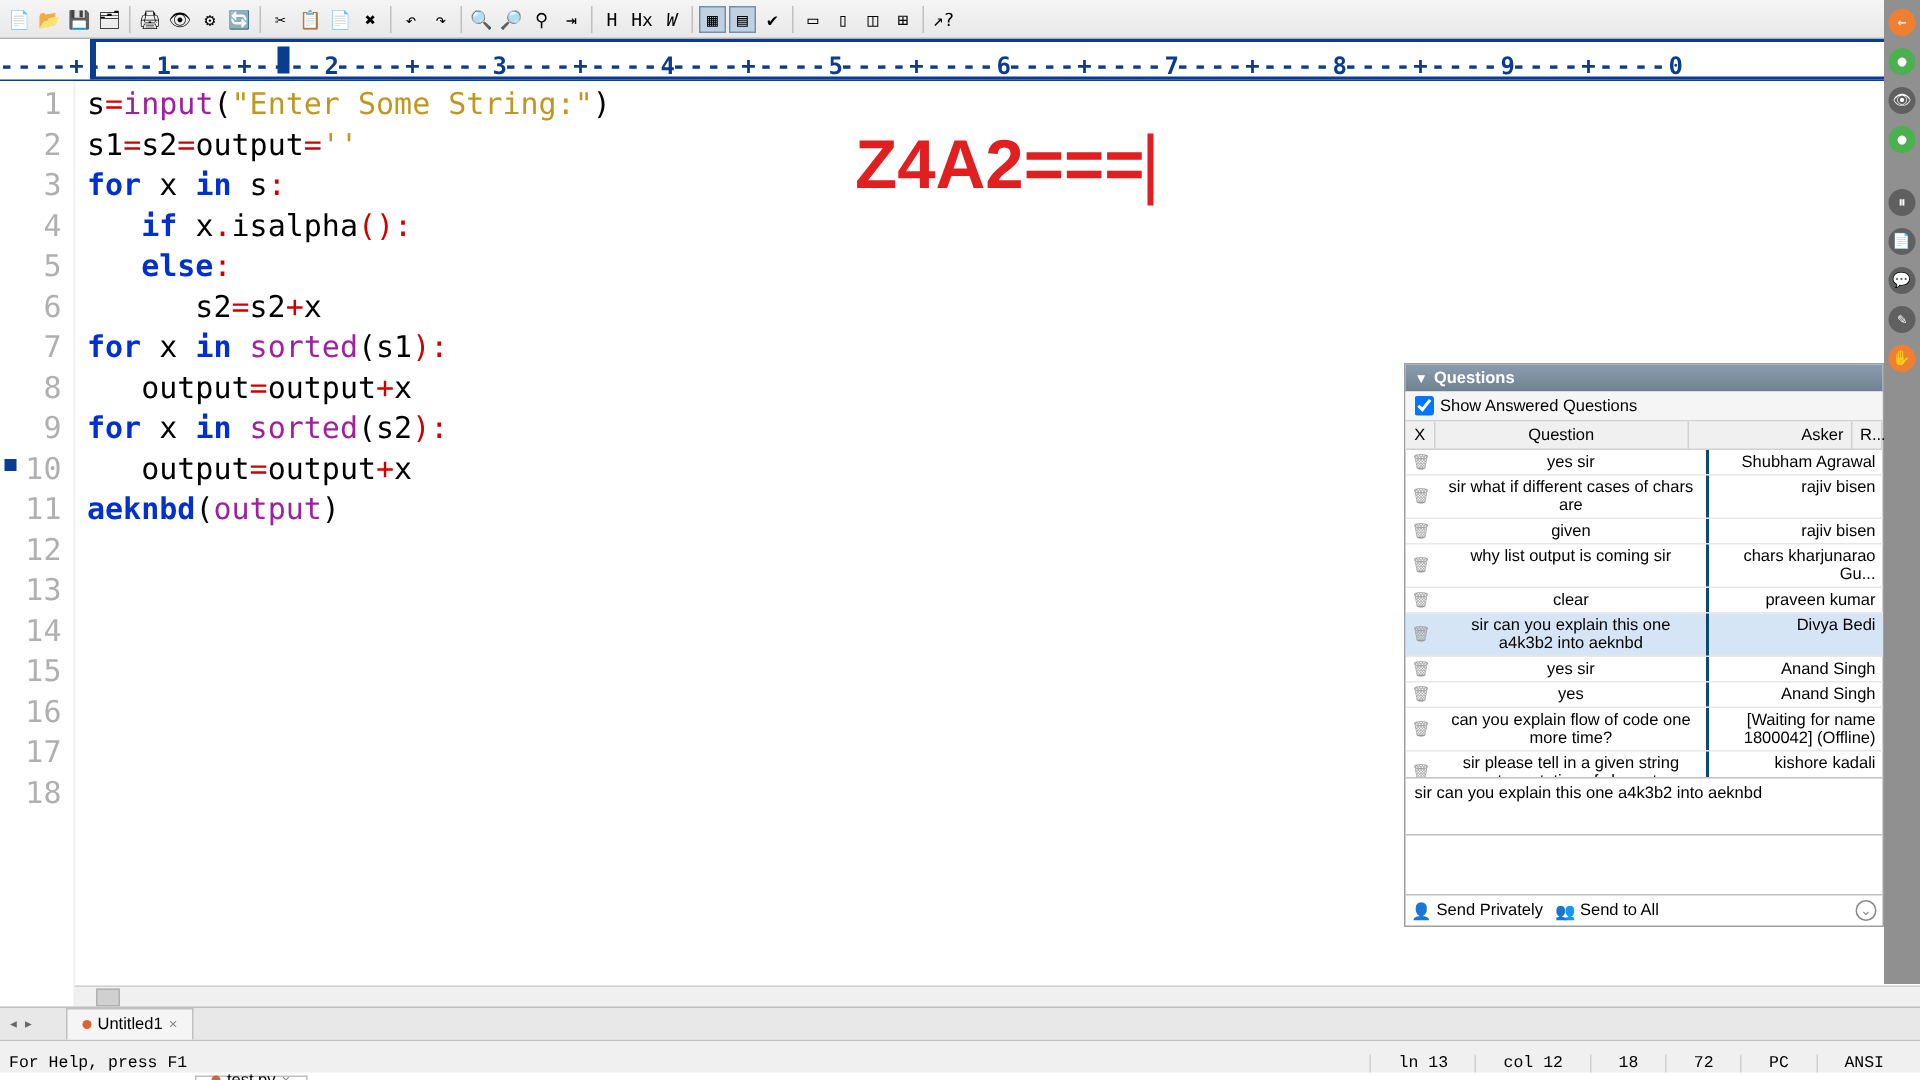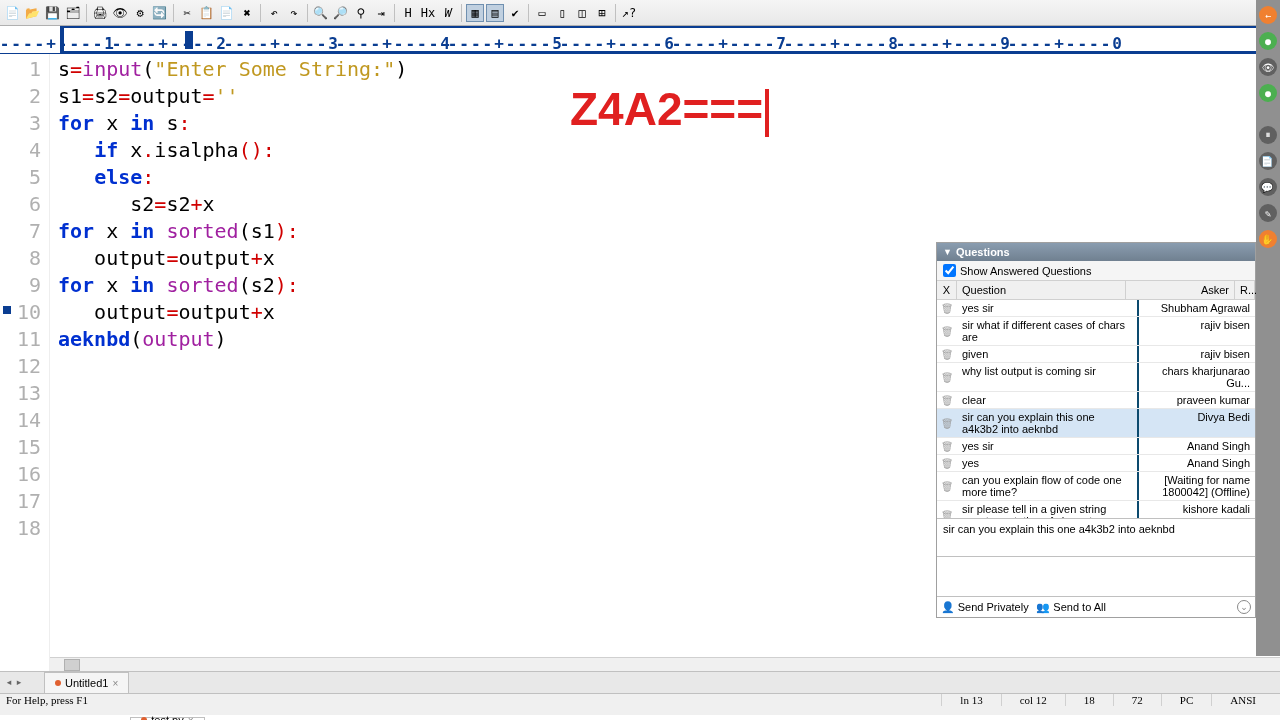--- a/index.html
+++ b/index.html
@@ -27,21 +27,21 @@
 .annotation { position: absolute; left: 520px; top: 35px; font-size: 46px; font-weight: bold; color: #e02020; font-family: Arial, sans-serif; }
 .cursor-bar { display: inline-block; width: 4px; height: 48px; background: #e02020; vertical-align: middle; margin-left: 2px; }
 
 .questions-panel { position: absolute; right: 24px; top: 242px; width: 320px; background: #fff; border: 1px solid #a0a0a0; font-family: Tahoma, sans-serif; font-size: 11px; }
 .qp-header { background: linear-gradient(#8a9db0, #708090); color: #fff; padding: 3px 6px; font-weight: bold; display: flex; align-items: center; gap: 4px; }
 .qp-header .tri { font-size: 9px; }
 .qp-checkbox { padding: 3px 6px; background: #f5f5f5; display: flex; align-items: center; gap: 4px; border-bottom: 1px solid #d0d0d0; }
 .qp-table-head { display: flex; background: #f0f0f0; font-weight: normal; }
 .qp-table-head > div { padding: 3px 5px; border-right: 1px solid #d0d0d0; border-bottom: 1px solid #d0d0d0; }
 .qp-col-x { width: 20px; text-align: center; }
-.qp-col-q { flex: 1.6; }
+.qp-col-q { flex: 1.6; text-align: center; }
 .qp-col-a { flex: 1; text-align: right; }
 .qp-col-r { width: 20px; }
 .qp-rows { max-height: 218px; overflow-y: auto; }
 .qp-row { display: flex; border-bottom: 1px solid #e8e8e8; align-items: stretch; }
 .qp-row.sel { background: #d5e5f5; }
 .qp-row > div { padding: 2px 5px; overflow: hidden; }
 .qp-row .qp-col-x { font-size: 10px; color: #999; display: flex; align-items: center; justify-content: center; }
 .qp-row .qp-col-q { border-right: 2px solid #0c4a6e; font-size: 11px; }
 .qp-row .qp-col-a { font-size: 11px; }
 .qp-row .italic { }
@@ -59,21 +59,21 @@
 .rs-dark { background: #606060; }
 
 .tabs-bar { height: 22px; background: #e8e8e8; border-top: 1px solid #c0c0c0; display: flex; align-items: stretch; padding-left: 20px; position: relative; font-family: Tahoma, sans-serif; }
 .tab-scroll { position: absolute; left: 4px; top: 3px; display: flex; gap: 0; }
 .tab-scroll span { width: 10px; height: 14px; font-size: 9px; display: inline-flex; align-items: center; justify-content: center; cursor: pointer; color: #666; }
 .tab { padding: 2px 10px; background: #f5f5f5; border: 1px solid #c0c0c0; border-bottom: none; display: flex; align-items: center; gap: 4px; font-size: 11px; cursor: pointer; margin-right: 1px; }
 .tab.active { background: #fff; margin-top: 45px; }
 .tab-dot { width: 6px; height: 6px; background: #e06030; border-radius: 50%; }
 .tab-close { font-size: 10px; color: #888; }
 
-.statusbar { height: 22px; background: #f0f0f0; border-top: 1px solid #c0c0c0; display: flex; align-items: flex-start; padding: 0 6px; font-size: 11px; font-family: Liberation Serif, serif; }
+.statusbar { height: 22px; background: #f0f0f0; border-top: 1px solid #c0c0c0; display: flex; align-items: flex-end; padding: 0 6px; font-size: 11px; font-family: Liberation Mono, monospace; }
 .sb-left { flex: 1; }
 .sb-cell { padding: 0 18px; border-left: 1px solid #d0d0d0; }
 .bp { position: absolute; left: 3px; width: 8px; height: 8px; background: #0a3d91; }
 .scroll-h { position: absolute; bottom: 0; left: 0; right: 0; height: 14px; background: #f0f0f0; border-top: 1px solid #d0d0d0; }
 .scroll-thumb-h { position: absolute; left: 14px; width: 16px; height: 12px; top: 1px; background: #d0d0d0; border: 1px solid #b0b0b0; }
 </style>
 </head>
 <body>
 
 <div class="toolbar">

